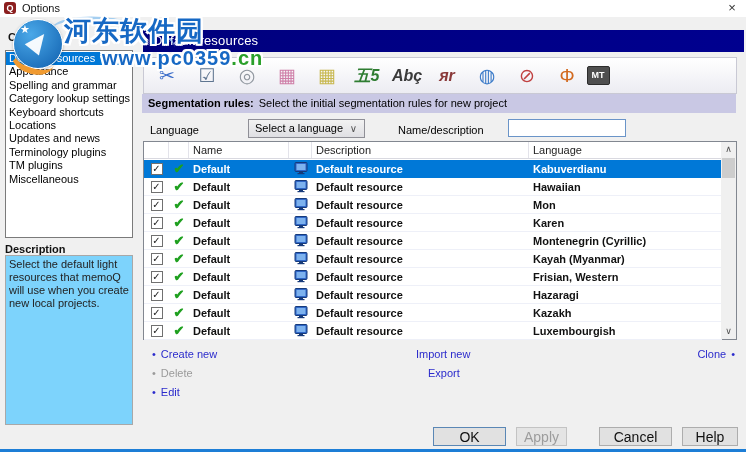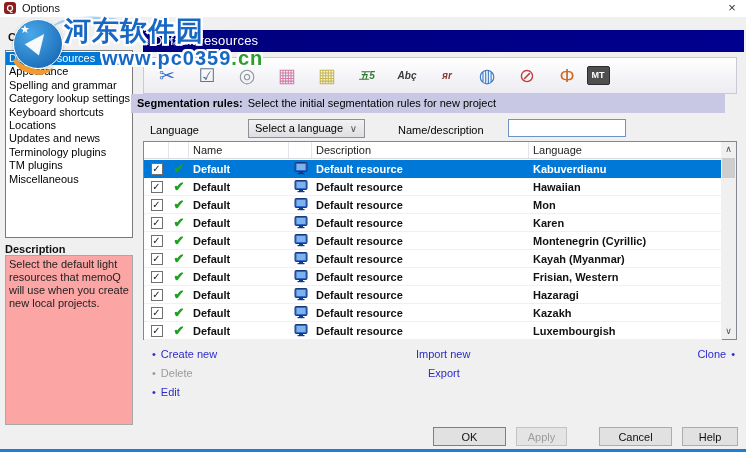--- a/index.html
+++ b/index.html
@@ -21,38 +21,38 @@
     font-size:13px; line-height:16px; color:#333; cursor:pointer; }
 
   
   .category-label { position:absolute; left:8px; top:31px; font-weight:bold; color:#111; }
   .listbox { position:absolute; left:5px; top:50px; width:128px; height:188px;
     background:#fff; border:1px solid #7a7a7a; padding-top:1px; }
   .lb-item { height:13.4px; line-height:13.4px; padding-left:3px; white-space:nowrap; overflow:hidden; cursor:default; }
   .lb-item.selected { background:#0078d7; color:#fff; }
   .desc-label { position:absolute; left:5px; top:243px; font-weight:bold; color:#111; }
   .desc-box { position:absolute; left:5px; top:255px; width:128px; height:170px;
-    background:#fca5a5; border:1px solid #a8a8a8; padding:2px 3px; line-height:13px; color:#222; }
+    background:#7dd3fc; border:1px solid #a8a8a8; padding:2px 3px; line-height:13px; color:#222; }
 
   
   .pane-header { position:absolute; left:143px; top:30px; width:601px; height:22px;
     background:linear-gradient(90deg,#00007d,#00008f); color:#fff; font-size:13px;
     line-height:22px; padding-left:10px; letter-spacing:0.2px; }
 
   
   .toolbar { position:absolute; left:143px; top:57px; width:594px; height:37px;
     background:linear-gradient(#ffffff,#ececf2); border:1px solid #c9c9d4; }
   .tb-btn { position:absolute; top:3px; width:32px; height:29px; text-align:center; cursor:pointer; }
   .tb-glyph { font-size:19px; line-height:29px; }
-  .tb-btn.v-text .tb-glyph { font-size:10px; font-weight:bold; font-style:italic; }
+  .tb-btn.v-text .tb-glyph { font-size:16px; font-weight:bold; font-style:italic; }
   .tb-btn.v-chip .tb-glyph { display:inline-block; font-size:9px; font-style:normal; font-weight:bold;
     background:#4f4f4f; border:1px solid #2c2c2c; border-radius:2px; padding:4px 4px; line-height:9px; margin-top:5px; }
 
   
-  .infobar { position:absolute; left:131px; top:94px; width:594px; height:19px;
+  .infobar { position:absolute; left:142px; top:94px; width:594px; height:19px;
     background:#c9c8e4; line-height:19px; padding-left:6px; white-space:nowrap; }
   .infobar b { margin-right:5px; }
 
   
   .lang-label { position:absolute; left:150px; top:124px; }
   .dropdown { position:absolute; left:248px; top:119px; width:117px; height:19px;
     background:linear-gradient(#f2f2f2,#dfdfe3); border:1px solid #8f8f96; line-height:17px;
     padding-left:6px; cursor:pointer; }
   .dd-chev { position:absolute; right:7px; top:0; color:#555; font-size:10px; }
   .name-label { position:absolute; left:398px; top:124px; }
@@ -94,21 +94,21 @@
   .link.disabled { color:#9a9a9a; cursor:default; }
   .lk-create { left:152px; top:348px; }
   .lk-delete { left:152px; top:367px; }
   .lk-edit   { left:152px; top:386px; }
   .lk-import { left:416px; top:348px; }
   .lk-export { left:428px; top:367px; }
   .lk-clone  { right:11px; top:348px; }
 
   
   .btn { position:absolute; top:427px; height:19px; background:#e1e1e1; border:1px solid #adadad;
-    font-family:"Liberation Sans",sans-serif; font-size:11px; color:#111; cursor:pointer; }
+    font-family:"Liberation Sans",sans-serif; font-size:14px; color:#111; cursor:pointer; }
   .btn-ok { left:433px; width:73px; border-color:#5a87b5; }
   .btn-apply { left:516px; width:51px; color:#9c9c9c; background:#e4e4e4; border-color:#c3c3c3; cursor:default; }
   .btn-cancel { left:599px; width:73px; }
   .btn-help { left:682px; width:56px; }
 
   .bottom-line { position:absolute; left:0; top:449px; width:746px; height:3px; background:#1d7ed6; }
   .bottom-strip { position:absolute; left:0; top:452px; width:746px; height:11px; background:#fff; }
 
   
   .watermark { position:absolute; left:0; top:0; width:430px; height:90px; z-index:60; pointer-events:none; }

